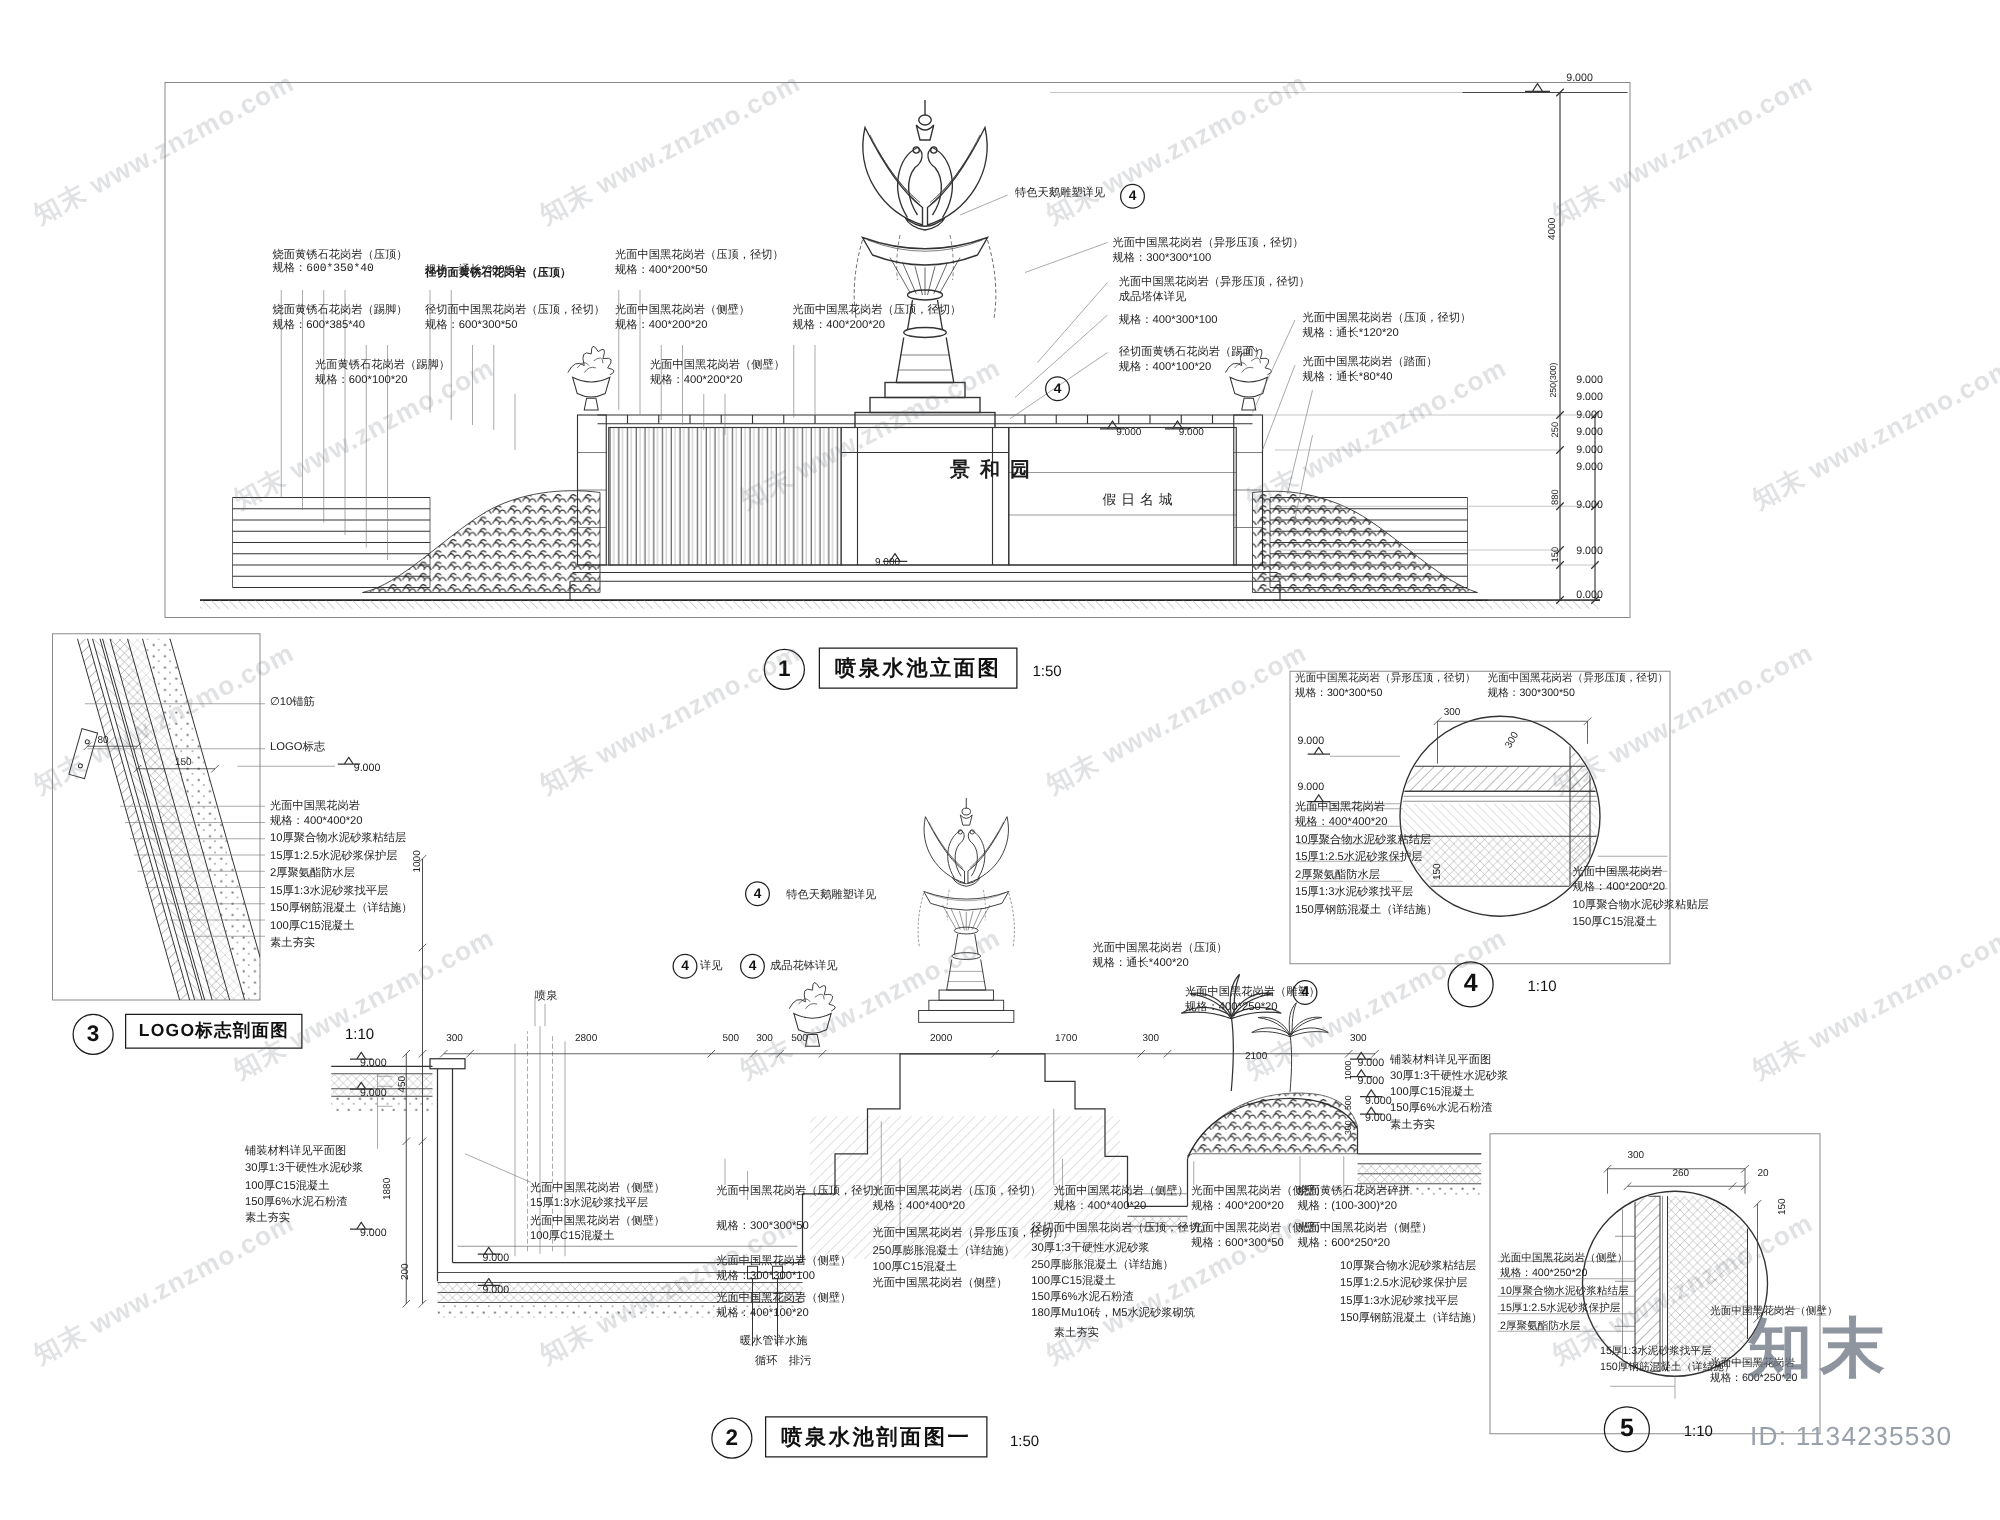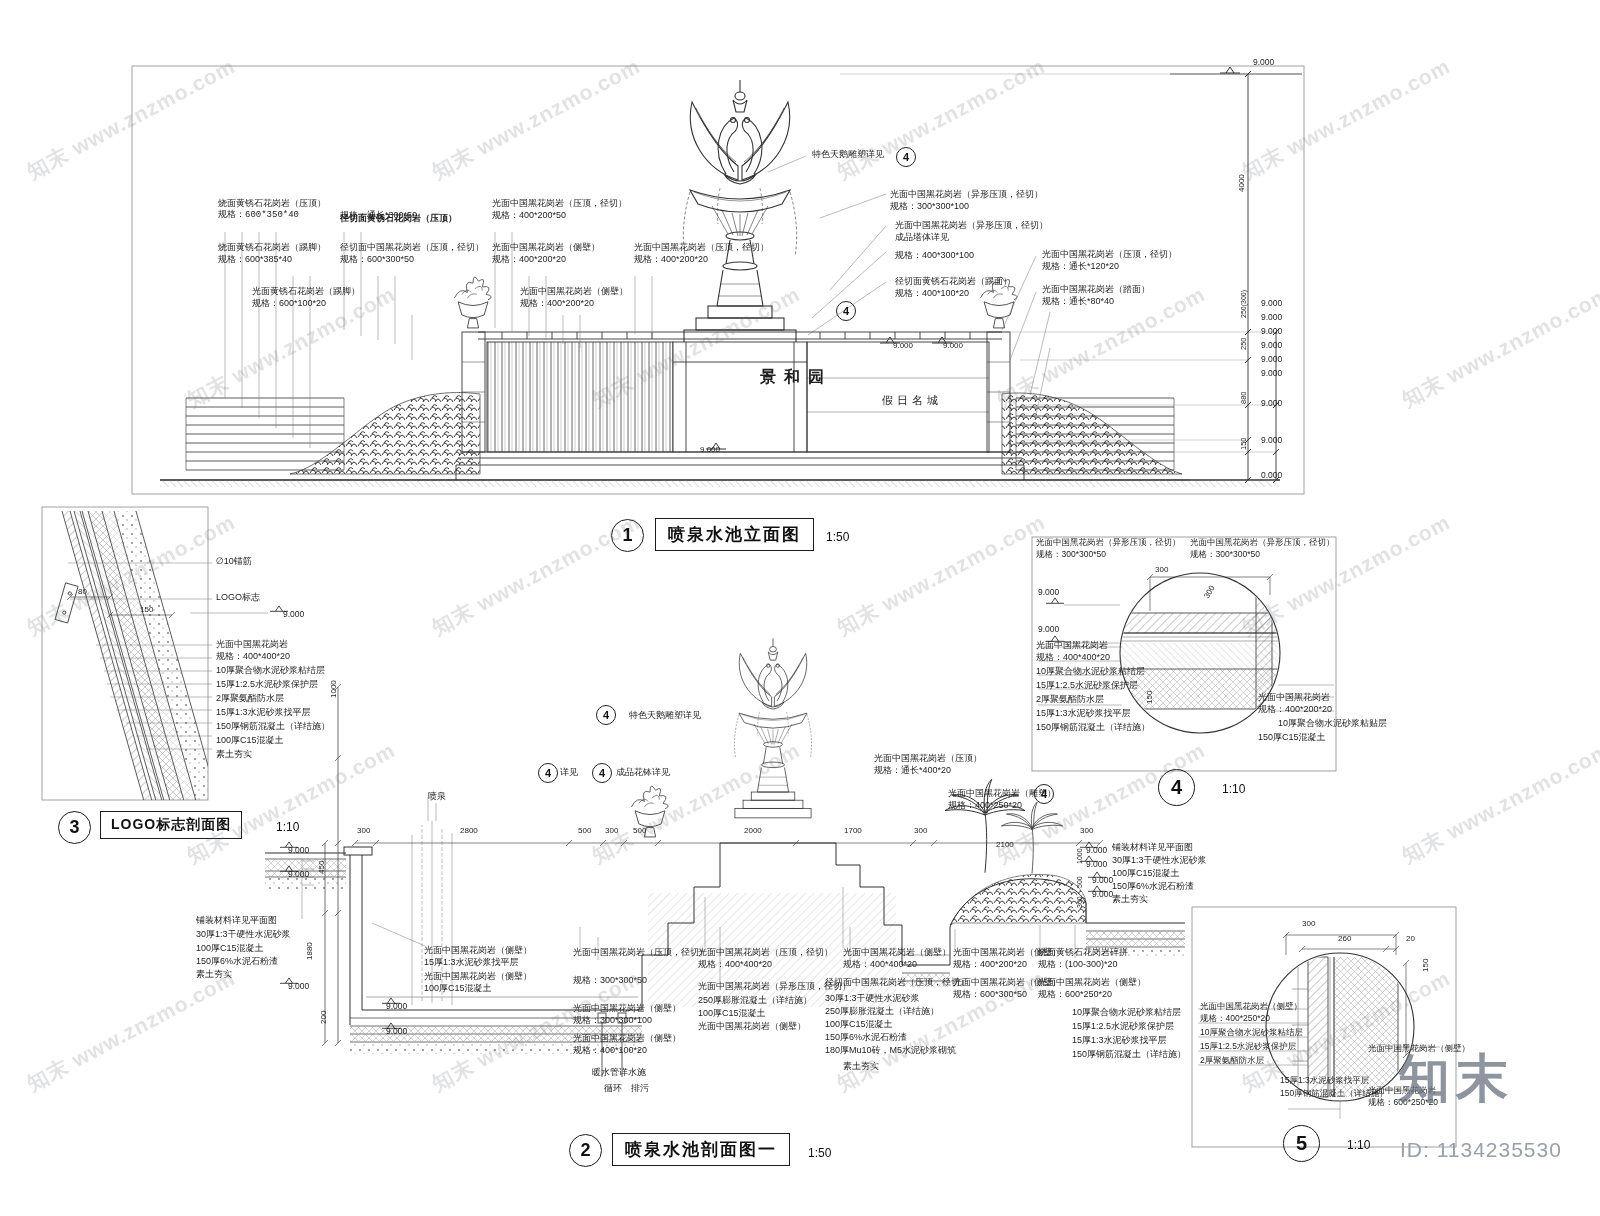--- a/index.html
+++ b/index.html
@@ -497,21 +497,21 @@
     <div class="ann" style="left: 1038px; top: 625px; font-size: 8.5px;">9.000</div>
     <div class="ann" style="left: 1036px; top: 641px;">光面中国黑花岗岩</div>
     <div class="ann" style="left: 1036px; top: 653px;">规格：400*400*20</div>
     <div class="ann" style="left: 1036px; top: 667px;">10厚聚合物水泥砂浆粘结层</div>
     <div class="ann" style="left: 1036px; top: 681px;">15厚1:2.5水泥砂浆保护层</div>
     <div class="ann" style="left: 1036px; top: 695px;">2厚聚氨酯防水层</div>
     <div class="ann" style="left: 1036px; top: 709px;">15厚1:3水泥砂浆找平层</div>
     <div class="ann" style="left: 1036px; top: 723px;">150厚钢筋混凝土（详结施）</div>
     <div class="ann" style="left: 1258px; top: 693px;">光面中国黑花岗岩</div>
     <div class="ann" style="left: 1258px; top: 705px;">规格：400*200*20</div>
-    <div class="ann" style="left: 1258px; top: 719px; margin-left: 20px;">10厚聚合物水泥砂浆粘贴层</div>
+    <div class="ann" style="left: 1258px; top: 719px;">10厚聚合物水泥砂浆粘贴层</div>
     <div class="ann" style="left: 1258px; top: 733px;">150厚C15混凝土</div>
     <div class="ann" style="left: 1203px; top: 596px; font-size: 8px; transform: rotate(-60deg);">300</div>
     <div class="ann" style="left: 1146px; top: 704px; font-size: 8px; transform: rotate(-90deg);">150</div>
     <div class="ann" style="left: 1302px; top: 920px; font-size: 8px;">300</div>
     <div class="ann" style="left: 1338px; top: 935px; font-size: 8px;">260</div>
     <div class="ann" style="left: 1406px; top: 935px; font-size: 8px;">20</div>
     <div class="ann" style="left: 1422px; top: 972px; font-size: 8px; transform: rotate(-90deg);">150</div>
     <div class="ann" style="left: 1200px; top: 1002px; font-size: 8.5px;">光面中国黑花岗岩（侧壁）</div>
     <div class="ann" style="left: 1200px; top: 1014px; font-size: 8.5px;">规格：400*250*20</div>
     <div class="ann" style="left: 1200px; top: 1028px; font-size: 8.5px;">10厚聚合物水泥砂浆粘结层</div>

